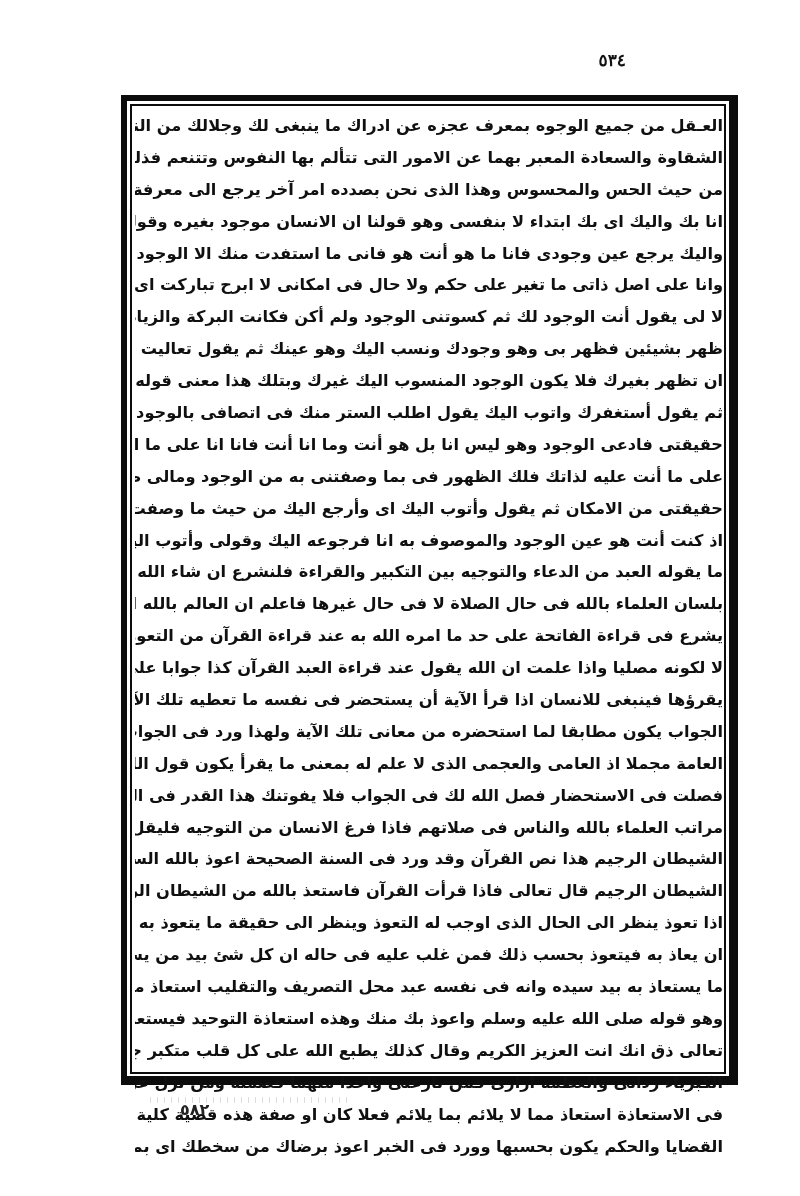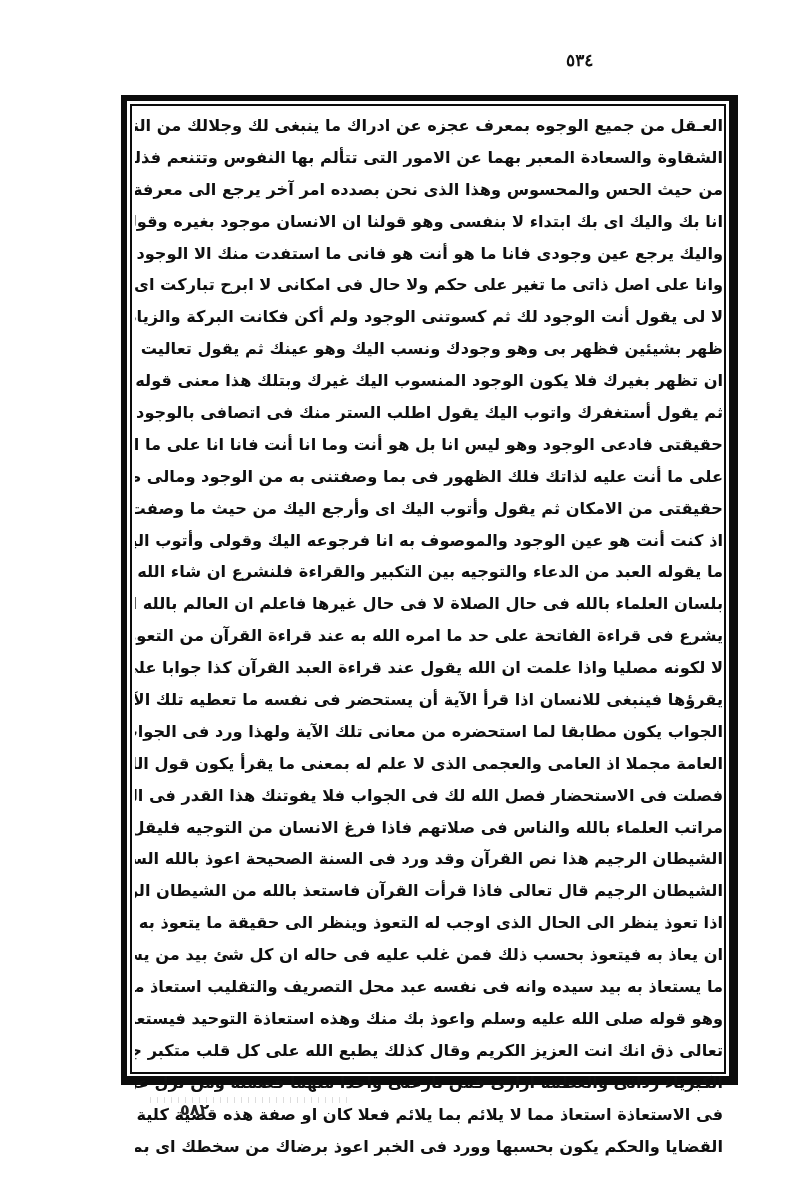--- a/index.html
+++ b/index.html
@@ -1,18 +1,18 @@
 <!DOCTYPE html>
 <html><head>
 <meta charset="utf-8">
 <style>
   html, body { margin: 0; padding: 0; background: #ffffff; }
   body { width: 800px; height: 1196px; position: relative; overflow: hidden;
          font-family: "DejaVu Sans", sans-serif; color: #111; }
-  .page-number { position: absolute; top: 50px; left: 566px; width: 60px; text-align: left;
+  .page-number { position: absolute; top: 50px; left: 566px; width: 60px; text-align: right;
                  font-family: "DejaVu Serif", serif; font-size: 17px; font-weight: bold; letter-spacing: 1px; }
   .frame-outer { position: absolute; left: 121px; top: 95px; width: 617px; height: 990px;
                  border: 6px solid #0c0c0c; border-right-width: 9px; border-bottom-width: 9px;
                  box-sizing: border-box; }
   .frame-inner { position: absolute; left: 130px; top: 104px; width: 596px; height: 970px;
                  border: 2px solid #0c0c0c; box-sizing: border-box; }
   .text-block { position: absolute; left: 135px; top: 110px; width: 588px; height: 958px;
                 direction: rtl; }
   .line { height: 31.9px; line-height: 31.9px; font-size: 16.2px; font-weight: bold;
           white-space: nowrap; overflow: hidden; text-align: justify; text-align-last: justify;

